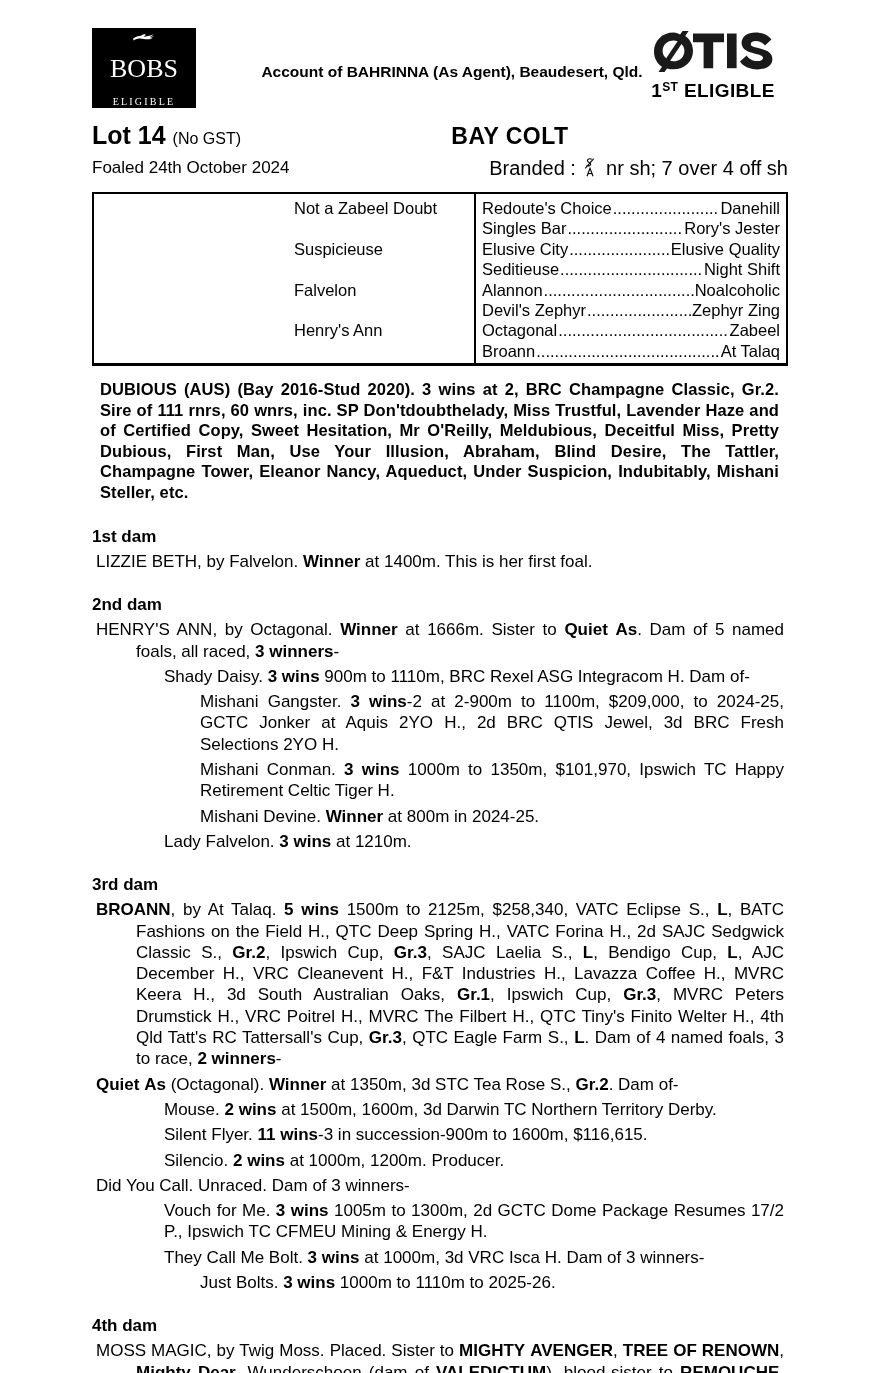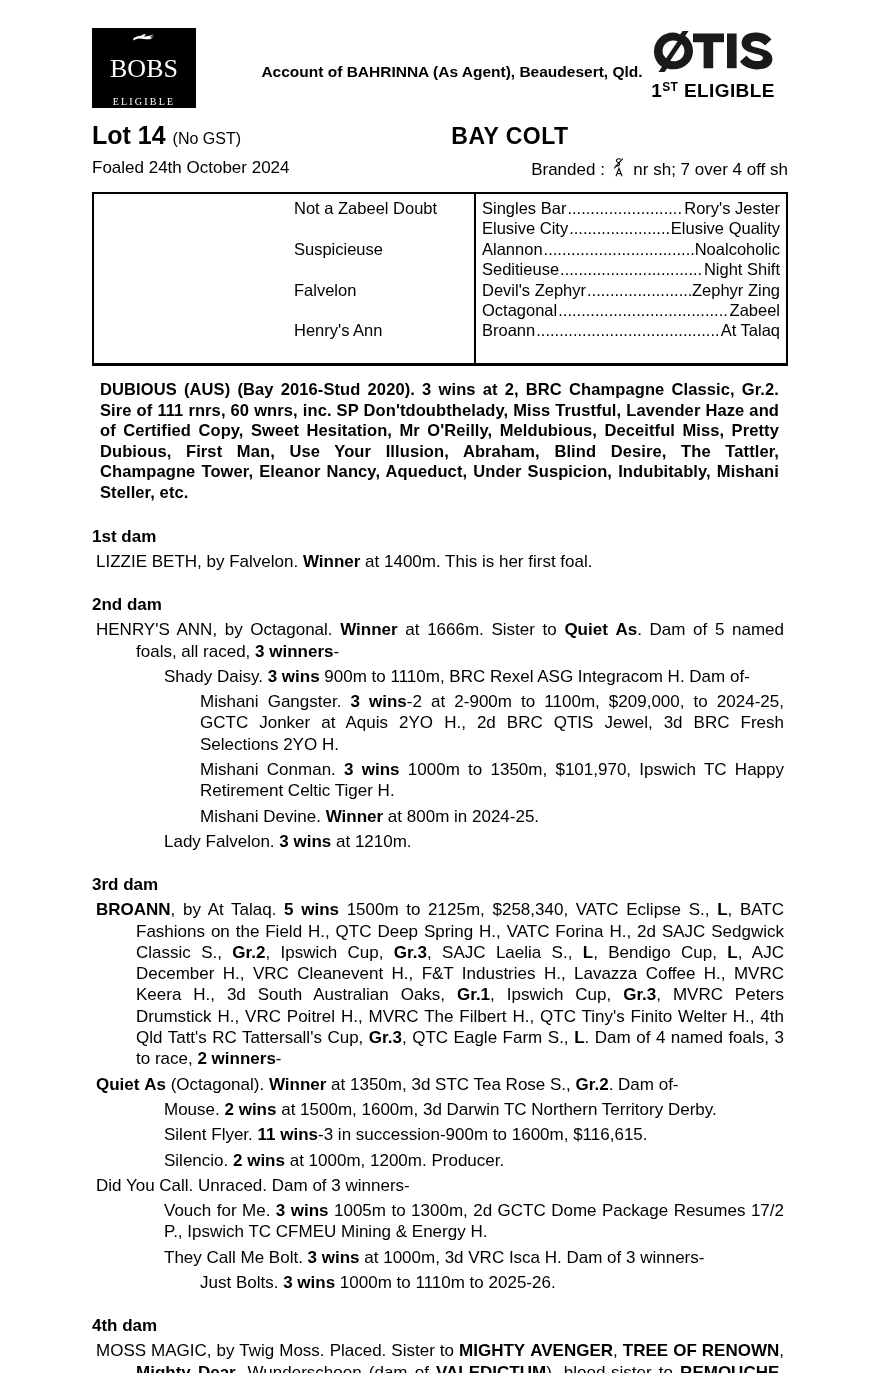--- a/index.html
+++ b/index.html
@@ -66,21 +66,21 @@
   .lot .gst { font-weight: normal; font-size: 16px; }
   .colour {
     position: absolute; left: 268px; top: 2px; width: 300px;
     text-align: center;
     font-weight: bold; font-size: 23px; line-height: 28px;
     letter-spacing: 0.5px;
   }
 
   .foaledline { position: relative; margin: 4px 83px 0 92px; height: 26px; }
   .foaled { position: absolute; left: 0; top: 0; font-size: 17px; line-height: 22px; }
-  .branded { position: absolute; right: 0; top: 0; font-size: 17px; line-height: 22px; white-space: nowrap; }
+  .branded { position: absolute; right: 0; top: 0; font-size: 20px; line-height: 22px; white-space: nowrap; }
   .brand-glyph { display:inline-block; vertical-align: -3px; margin: 0 1px; }
 
   
   .ped {
     margin: 9px 83px 0 92px;
     border: 2px solid #000;
     border-bottom-width: 3px;
     position: relative;
     height: 174px;
   }
@@ -196,38 +196,43 @@
         <div class="ped-gap"></div>
         <div class="ped-line">Suspicieuse</div>
         <div class="ped-gap"></div>
         <div class="ped-line">Falvelon</div>
         <div class="ped-gap"></div>
         <div class="ped-line">Henry's Ann</div>
       </div>
 
       <div class="ped-col c3">
         <div class="dots">
+            <span class="nm">Redoute's Choice</span>
+            <span class="fill"></span>
+            <span class="val">Danehill</span>
+          </div>
+        <div class="dots">
             <span class="nm">Singles Bar</span>
             <span class="fill"></span>
             <span class="val">Rory's Jester</span>
           </div>
         <div class="dots">
             <span class="nm">Elusive City</span>
             <span class="fill"></span>
             <span class="val">Elusive Quality</span>
           </div>
         <div class="dots">
+            <span class="nm">Seditieuse</span>
+            <span class="fill"></span>
+            <span class="val">Night Shift</span>
+          </div>
+        <div class="dots">
             <span class="nm">Alannon</span>
             <span class="fill"></span>
             <span class="val">Noalcoholic</span>
-          </div>
-        <div class="dots">
-            <span class="nm">Seditieuse</span>
-            <span class="fill"></span>
-            <span class="val">Night Shift</span>
           </div>
         <div class="dots">
             <span class="nm">Devil's Zephyr</span>
             <span class="fill"></span>
             <span class="val">Zephyr Zing</span>
           </div>
         <div class="dots">
             <span class="nm">Octagonal</span>
             <span class="fill"></span>
             <span class="val">Zabeel</span>

